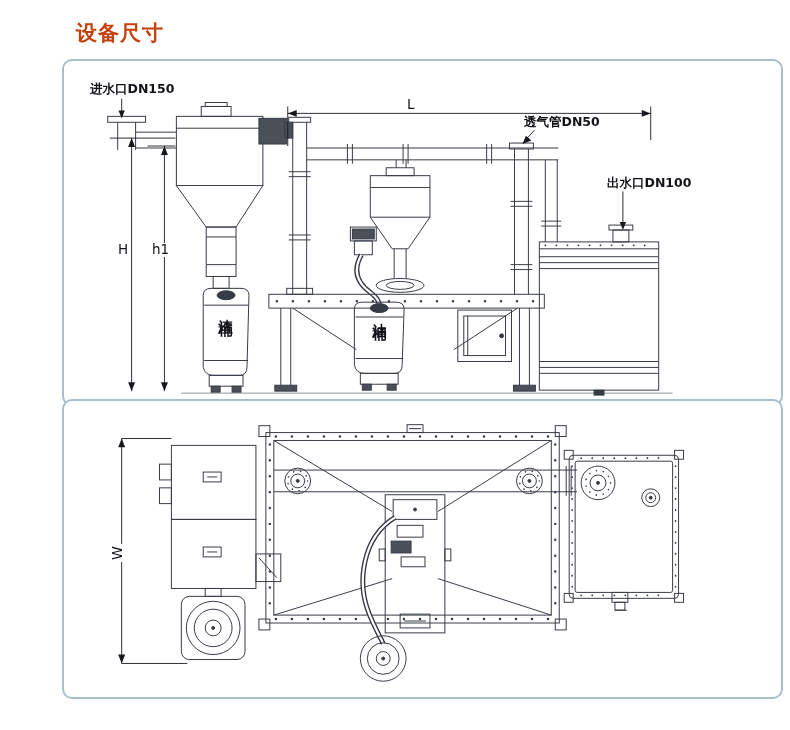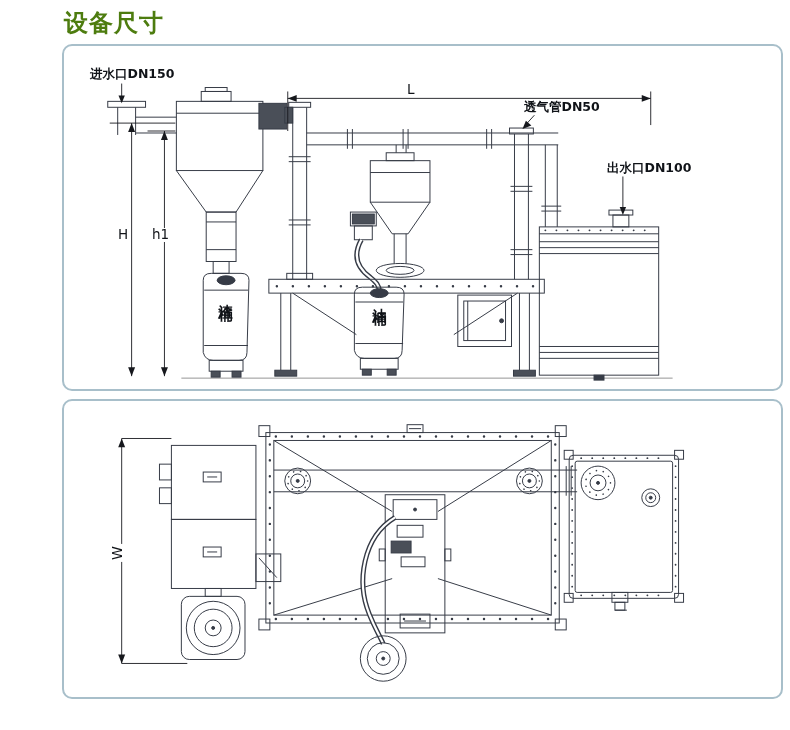--- a/index.html
+++ b/index.html
@@ -1,24 +1,24 @@
 <!DOCTYPE html>
 <html><head>
 <meta charset="utf-8">
 <style>
   html,body{margin:0;padding:0;background:#ffffff;}
   body{width:790px;height:730px;position:relative;overflow:hidden;
        font-family:"DejaVu Sans","Liberation Sans",sans-serif;color:#101318;}
 
-  .title{position:absolute;left:64px;top:7px;margin:0;font-size:24px;font-weight:700;
-         color:#4d7c0f;letter-spacing:1px;}
+  .title{position:absolute;left:64px;top:7px;margin:12px;font-size:21px;font-weight:700;
+         color:#c2410c;letter-spacing:1px;}
 
   .panel{position:absolute;left:62px;width:721px;border:2px solid #a8bfca;border-radius:10px;
          box-sizing:border-box;background:#fff;}
-  .panel-front{top:44px;height:347px;}
+  .panel-front{top:59px;height:347px;}
   .panel-plan{top:399px;height:300px;}
   .panel svg{position:absolute;left:0;top:0;width:100%;height:100%;}
 
   .lbl{position:absolute;font-size:12.5px;line-height:1;white-space:nowrap;color:#101318;}
   .lbl-cn{font-weight:600;}
   .dim{font-size:13.5px;background:#fff;padding:0 2px;}
   .v{writing-mode:vertical-rl;text-orientation:upright;letter-spacing:3px;
      font-size:14.5px;font-weight:600;}
   .w-lbl{transform:rotate(-90deg);transform-origin:center;font-size:14px;background:#fff;}
 

